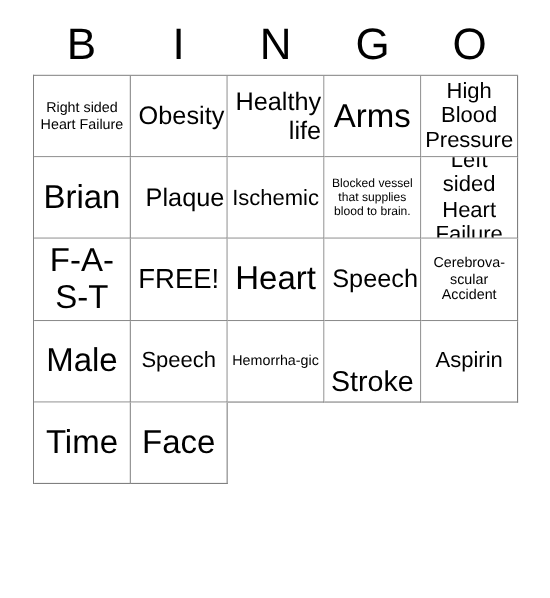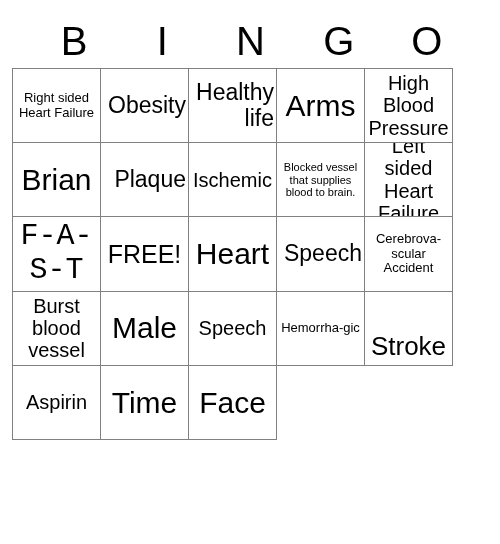--- a/index.html
+++ b/index.html
@@ -37,21 +37,21 @@
     font-size: 40px;
     font-weight: 400;
     line-height: 1;
     letter-spacing: 0px;
     color: #000000;
     user-select: none;
   }
   
   #grid {
     position: absolute;
-    left: 12px;
+    left: 30px;
     top: 68px;
     width: 441px;
     height: 372px;
     box-sizing: border-box;
     border-top: 1px solid #808080;
     border-left: 1px solid #808080;
     display: grid;
     grid-template-columns: repeat(5, 1fr);
     grid-template-rows: repeat(5, 1fr);
     background: #ffffff;
@@ -122,37 +122,34 @@
       </div>
       <div class="cell fs-md" style="border-right-color: rgb(128, 128, 128); border-bottom-color: rgb(128, 128, 128);">
         <span class="cell-text">Ischemic</span>
       </div>
       <div class="cell fs-xxs" style="border-right-color: rgb(128, 128, 128); border-bottom-color: rgb(128, 128, 128);">
         <span class="cell-text">Blocked vessel that supplies blood to brain.</span>
       </div>
       <div class="cell fs-sm" style="border-right-color: rgb(128, 128, 128); border-bottom-color: rgb(128, 128, 128);">
         <span class="cell-text">Left sided Heart Failure</span>
       </div>
-      <div class="cell fs-xxl" style="border-right-color: rgb(128, 128, 128); border-bottom-color: rgb(128, 128, 128); font-family: Liberation Mono, monospace;">
+      <div class="cell fs-xxl" style="border-right-color: rgb(128, 128, 128); border-bottom-color: rgb(128, 128, 128);">
         <span class="cell-text">F-A-S-T</span>
       </div>
       <div class="cell fs-free" style="border-right-color: rgb(128, 128, 128); border-bottom-color: rgb(128, 128, 128);">
         <span class="cell-text">FREE!</span>
       </div>
       <div class="cell fs-xxl" style="border-right-color: rgb(128, 128, 128); border-bottom-color: rgb(128, 128, 128);">
         <span class="cell-text">Heart</span>
       </div>
       <div class="cell fs-lg" style="border-right-color: rgb(128, 128, 128); border-bottom-color: rgb(128, 128, 128);">
         <span class="cell-text">Speech</span>
       </div>
       <div class="cell fs-xs" style="border-right-color: rgb(128, 128, 128); border-bottom-color: rgb(128, 128, 128);">
         <span class="cell-text">Cerebrova-scular Accident</span>
-      </div>
-      <div class="cell fs-md" style="border-right-color: rgb(128, 128, 128); border-bottom-color: rgb(128, 128, 128);">
-        <span class="cell-text">Burst blood vessel</span>
       </div>
       <div class="cell fs-xxl" style="border-right-color: rgb(128, 128, 128); border-bottom-color: rgb(128, 128, 128);">
         <span class="cell-text">Male</span>
       </div>
       <div class="cell fs-md" style="border-right-color: rgb(128, 128, 128); border-bottom-color: rgb(128, 128, 128);">
         <span class="cell-text">Speech</span>
       </div>
       <div class="cell fs-xs" style="border-right-color: rgb(128, 128, 128); border-bottom-color: rgb(128, 128, 128);">
         <span class="cell-text">Hemorrha-gic</span>
       </div>

